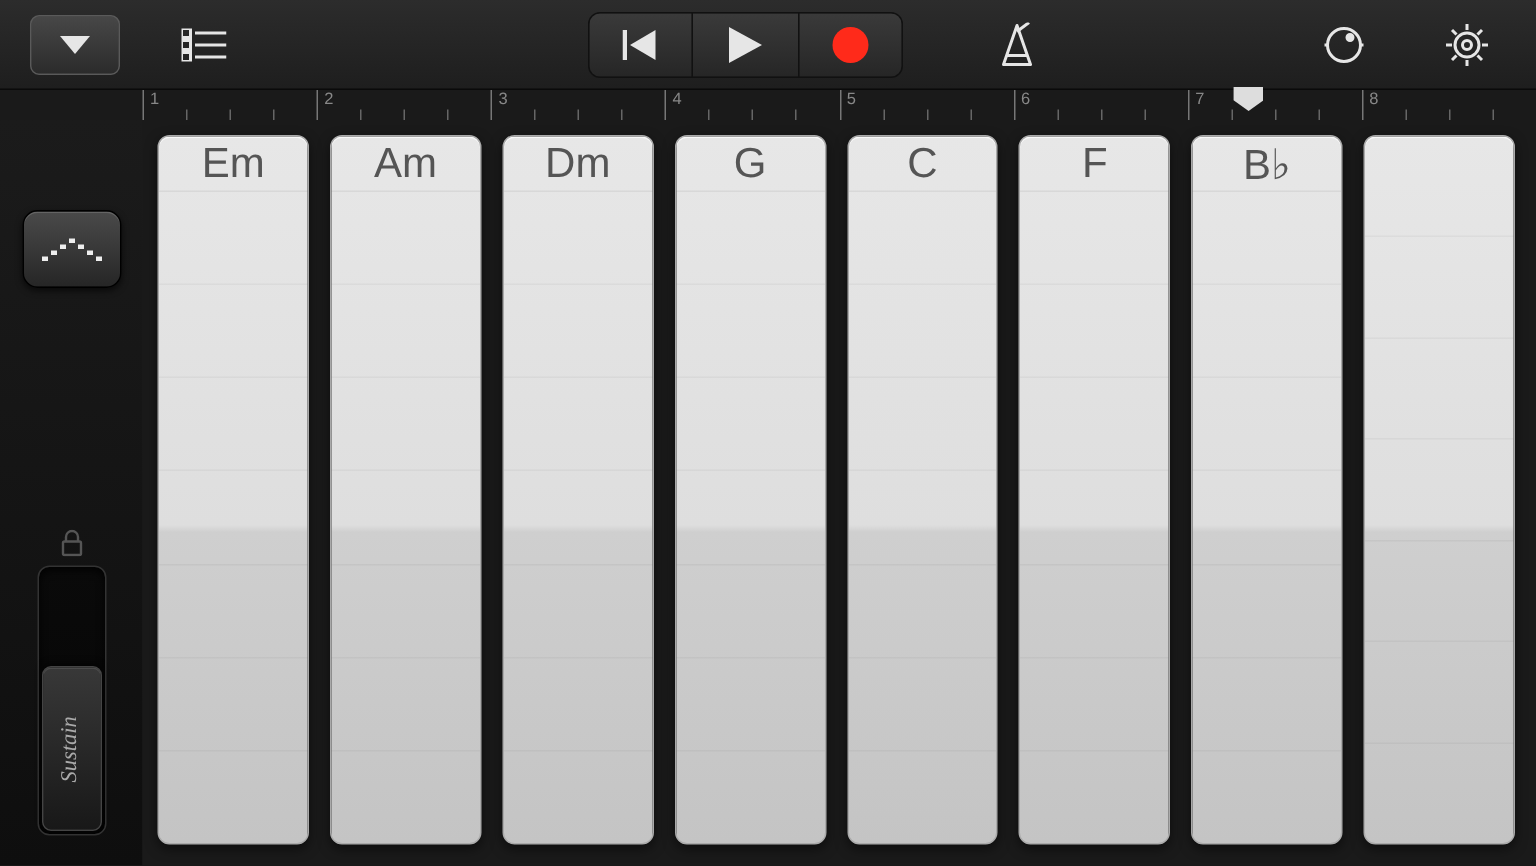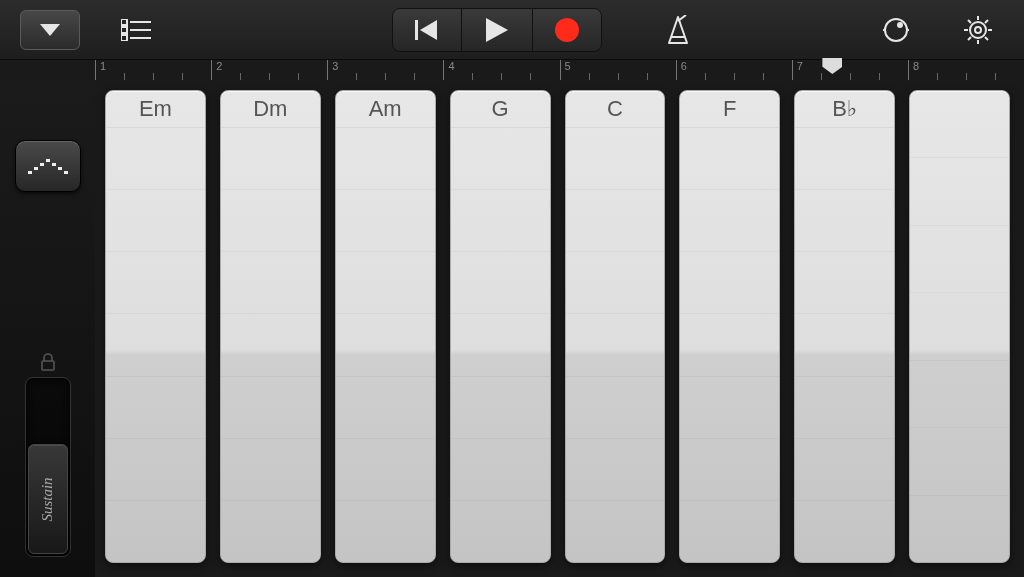--- a/index.html
+++ b/index.html
@@ -159,21 +159,21 @@
     border: 1px solid #aaa;
     box-shadow: 0 3px 8px rgba(0,0,0,0.5), inset 0 1px 0 rgba(255,255,255,0.7);
     display:flex;
     flex-direction:column;
     cursor: pointer;
   }
   .chord-label {
     height: 37px;
     display:flex; align-items:center; justify-content:center;
     color:#555;
-    font-size: 22px;
+    font-size: 28px;
     font-weight: 400;
     border-bottom: 1px solid rgba(0,0,0,0.06);
   }
   .chord-body { flex:1; display:flex; flex-direction:column; }
   .chord-cell { flex:1; border-top: 1px solid rgba(0,0,0,0.04); }
   .chord-cell:first-child { border-top:none; }
 </style>
 </head>
 <body>
 
@@ -351,44 +351,44 @@
           <div class="chord-cell"></div>
           <div class="chord-cell"></div>
           <div class="chord-cell"></div>
           <div class="chord-cell"></div>
           <div class="chord-cell"></div>
           <div class="chord-cell"></div>
           <div class="chord-cell"></div>
         </div>
       </div>
       <div class="chord-strip">
+        <div class="chord-label">Am</div>
+        <div class="chord-body">
+          <div class="chord-cell"></div>
+          <div class="chord-cell"></div>
+          <div class="chord-cell"></div>
+          <div class="chord-cell"></div>
+          <div class="chord-cell"></div>
+          <div class="chord-cell"></div>
+          <div class="chord-cell"></div>
+        </div>
+      </div>
+      <div class="chord-strip">
         <div class="chord-label">Dm</div>
         <div class="chord-body">
           <div class="chord-cell"></div>
           <div class="chord-cell"></div>
           <div class="chord-cell"></div>
           <div class="chord-cell"></div>
           <div class="chord-cell"></div>
           <div class="chord-cell"></div>
           <div class="chord-cell"></div>
         </div>
       </div>
       <div class="chord-strip">
-        <div class="chord-label">Am</div>
-        <div class="chord-body">
-          <div class="chord-cell"></div>
-          <div class="chord-cell"></div>
-          <div class="chord-cell"></div>
-          <div class="chord-cell"></div>
-          <div class="chord-cell"></div>
-          <div class="chord-cell"></div>
-          <div class="chord-cell"></div>
-        </div>
-      </div>
-      <div class="chord-strip">
         <div class="chord-label">G</div>
         <div class="chord-body">
           <div class="chord-cell"></div>
           <div class="chord-cell"></div>
           <div class="chord-cell"></div>
           <div class="chord-cell"></div>
           <div class="chord-cell"></div>
           <div class="chord-cell"></div>
           <div class="chord-cell"></div>
         </div>

